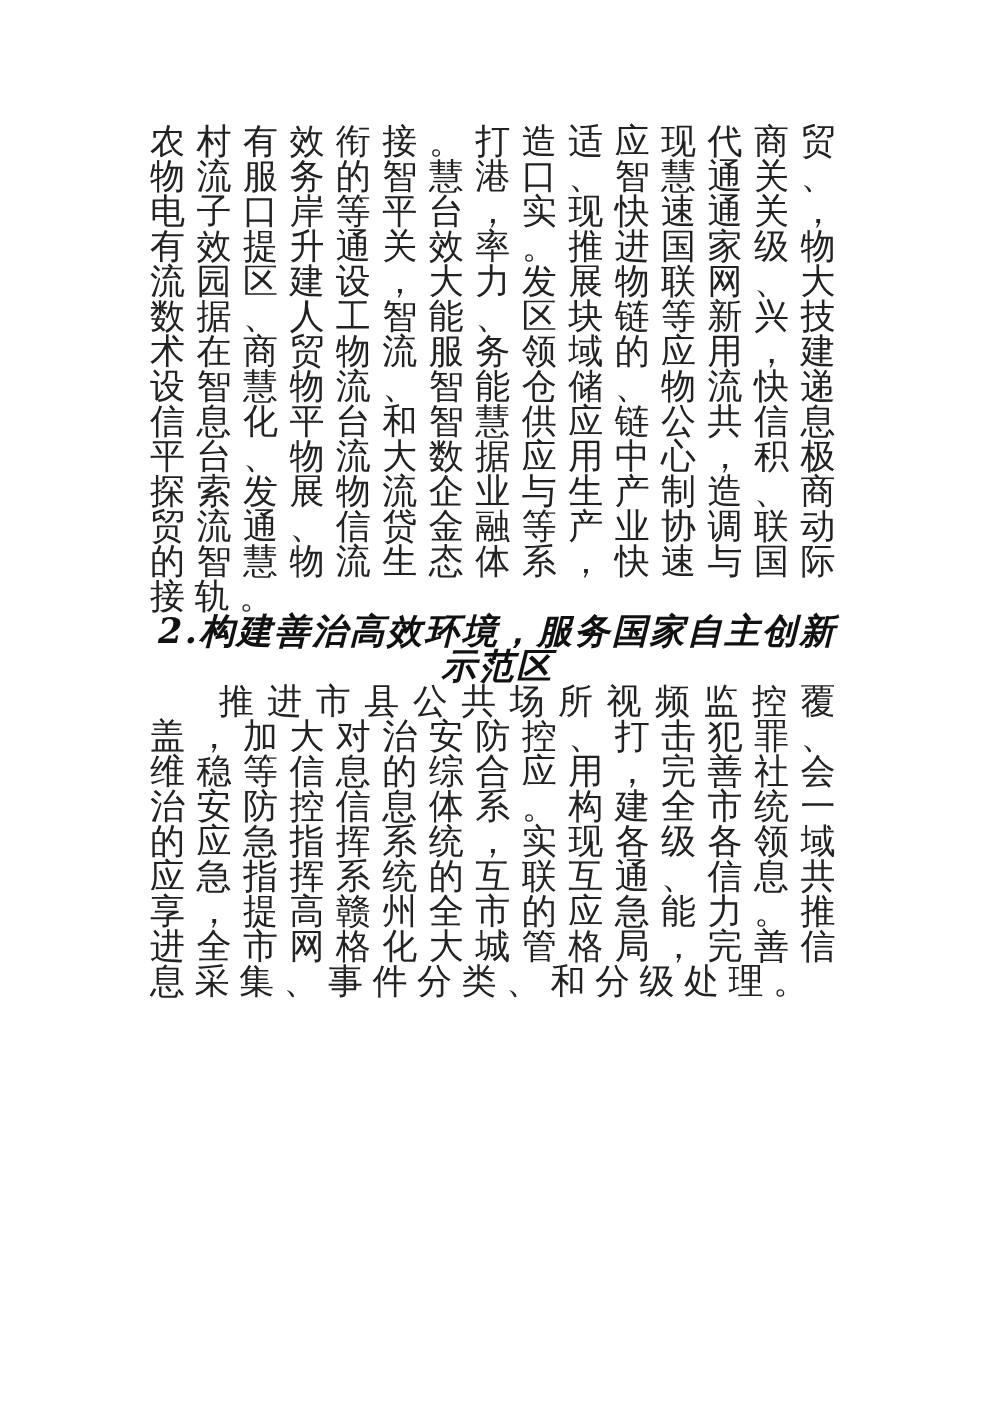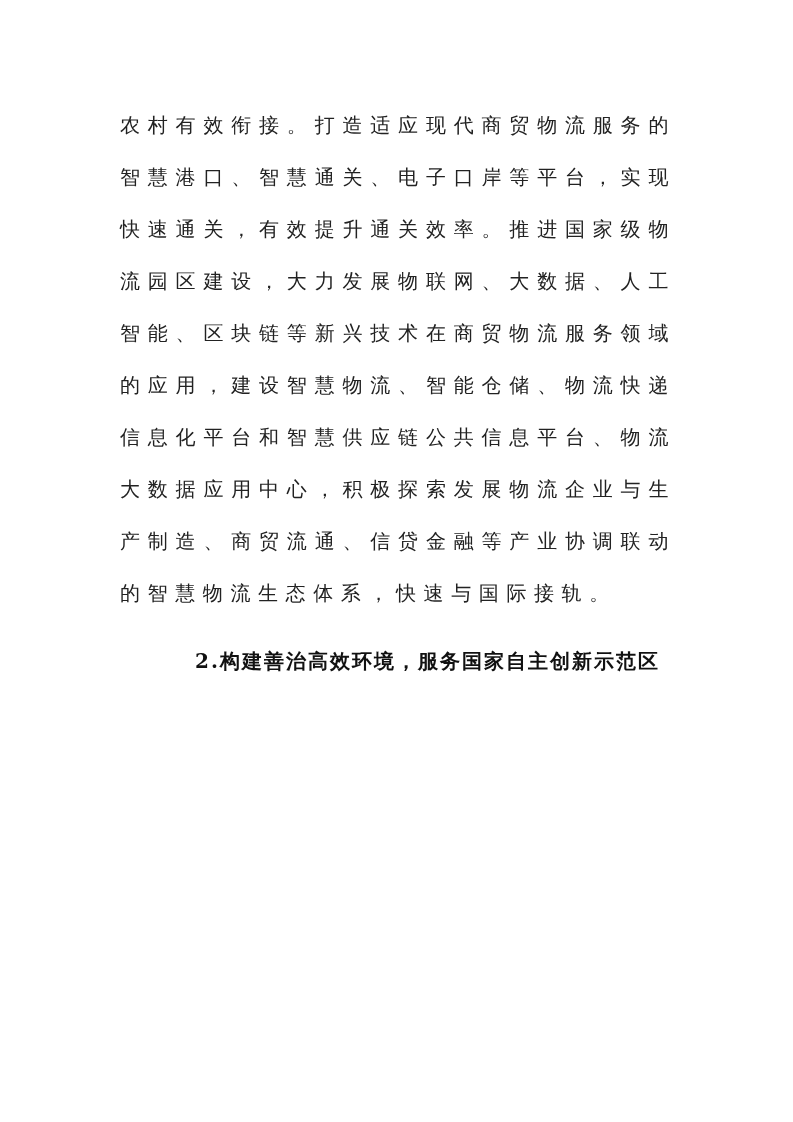--- a/index.html
+++ b/index.html
@@ -1,30 +1,31 @@
 <!DOCTYPE html>
 <html><head>
 <meta charset="utf-8">
 <style>
   html, body { margin: 0; padding: 0; background: #ffffff; }
   body { width: 793px; height: 1122px; position: relative; overflow: hidden; }
   .page {
     position: absolute; left: 120px; top: 99px; width: 556px;
     font-family: "DejaVu Serif", "Liberation Serif", serif;
     color: #222222;
-    font-size: 20px;
-    line-height: 52px;
+    font-size: 28px;
+    line-height: 28px;
     letter-spacing: 7.6px;
   }
   .para { margin: 0; text-align: justify; text-align-last: left; word-break: break-all; }
   .para.indent { text-indent: 55px; }
   .heading {
-    margin: 16px; text-align: right; font-weight: bold; color: #111111;
-    letter-spacing: 2px; padding-left: 0;
+    margin: 0; text-align: center; font-weight: bold; color: #111111;
+    letter-spacing: 2px; padding-left: 0; font-style: italic;
   }
 </style>
 </head>
 <body>
 
 <div class="page">
   <p class="para">农村有效衔接。打造适应现代商贸物流服务的智慧港口、智慧通关、电子口岸等平台，实现快速通关，有效提升通关效率。推进国家级物流园区建设，大力发展物联网、大数据、人工智能、区块链等新兴技术在商贸物流服务领域的应用，建设智慧物流、智能仓储、物流快递信息化平台和智慧供应链公共信息平台、物流大数据应用中心，积极探索发展物流企业与生产制造、商贸流通、信贷金融等产业协调联动的智慧物流生态体系，快速与国际接轨。</p>
   <p class="heading">2.构建善治高效环境，服务国家自主创新示范区</p>
+  <p class="para indent">推进市县公共场所视频监控覆盖，加大对治安防控、打击犯罪、维稳等信息的综合应用，完善社会治安防控信息体系。构建全市统一的应急指挥系统，实现各级各领域应急指挥系统的互联互通、信息共享，提高赣州全市的应急能力。推进全市网格化大城管格局，完善信息采集、事件分类、和分级处理。</p>
 </div>
 
 </body></html>

